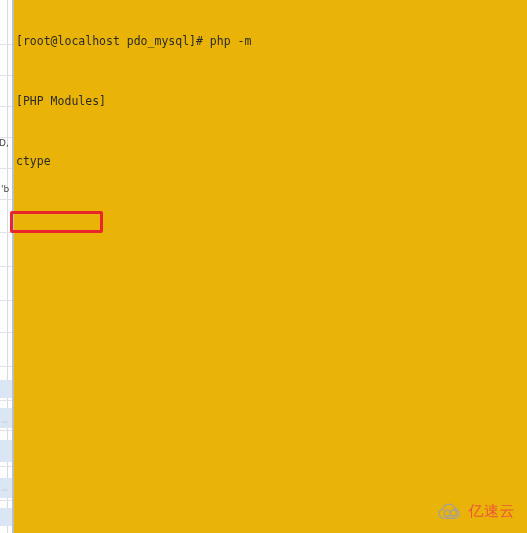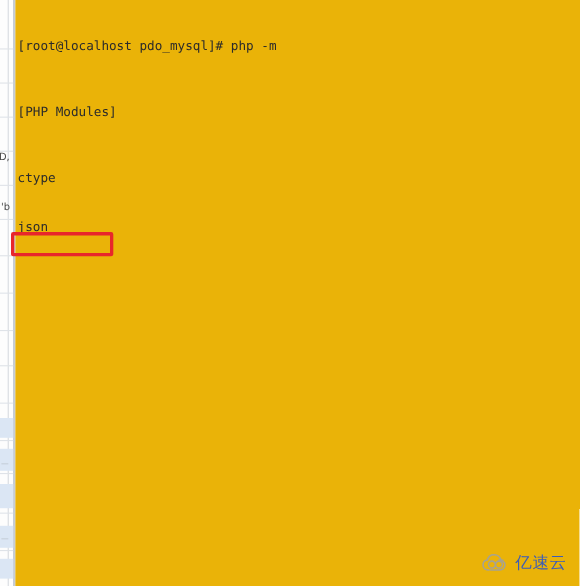--- a/index.html
+++ b/index.html
@@ -68,21 +68,21 @@
 
   
   .watermark{
     position:absolute;right:12px;bottom:12px;
     display:flex;align-items:center;gap:5px;
     opacity:.85;
   }
   .watermark .cloud-ico{display:block;}
   .watermark .wm-text{
     font-family:"DejaVu Sans","Liberation Sans",sans-serif;
-    font-size:15px;color:#1d4ed8;letter-spacing:.5px;
+    font-size:15px;color:#ef4444;letter-spacing:.5px;
   }
 </style>
 </head>
 <body>
 
 <div id="screen">
 
   <div class="bg-strip">
     <div class="vline v1"></div>
     <div class="vline v2"></div>
@@ -120,21 +120,20 @@
   <div class="term-edge"></div>
 
   <div class="terminal">
     <div class="lines">
 
       <div class="line prompt">[root@localhost pdo_mysql]# php -m</div>
 
       <div class="line">[PHP Modules]</div>
 
       <div class="line">ctype</div>
-      <div class="line">json</div>
       
       
       
       
       
       
       
       
       
       

